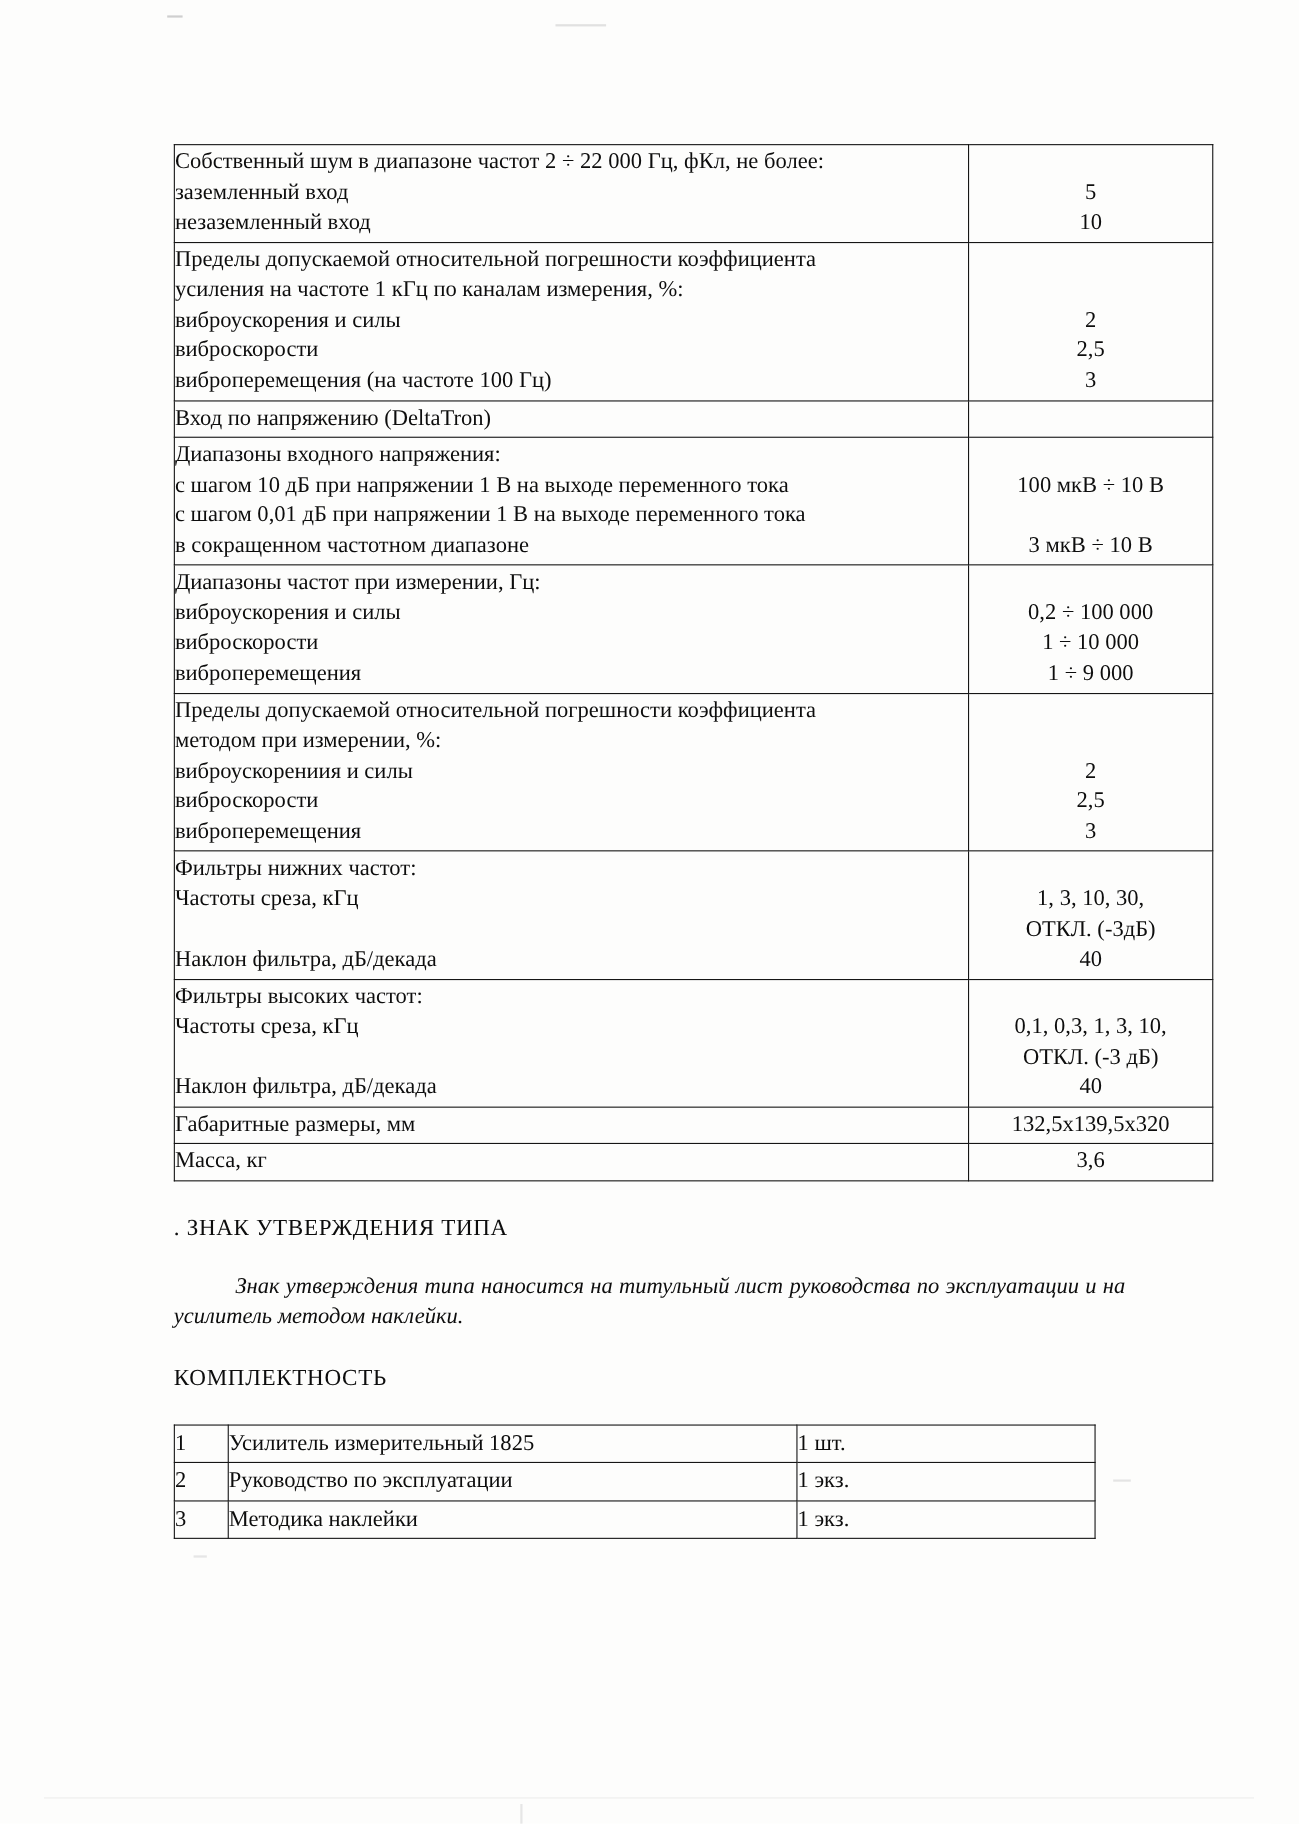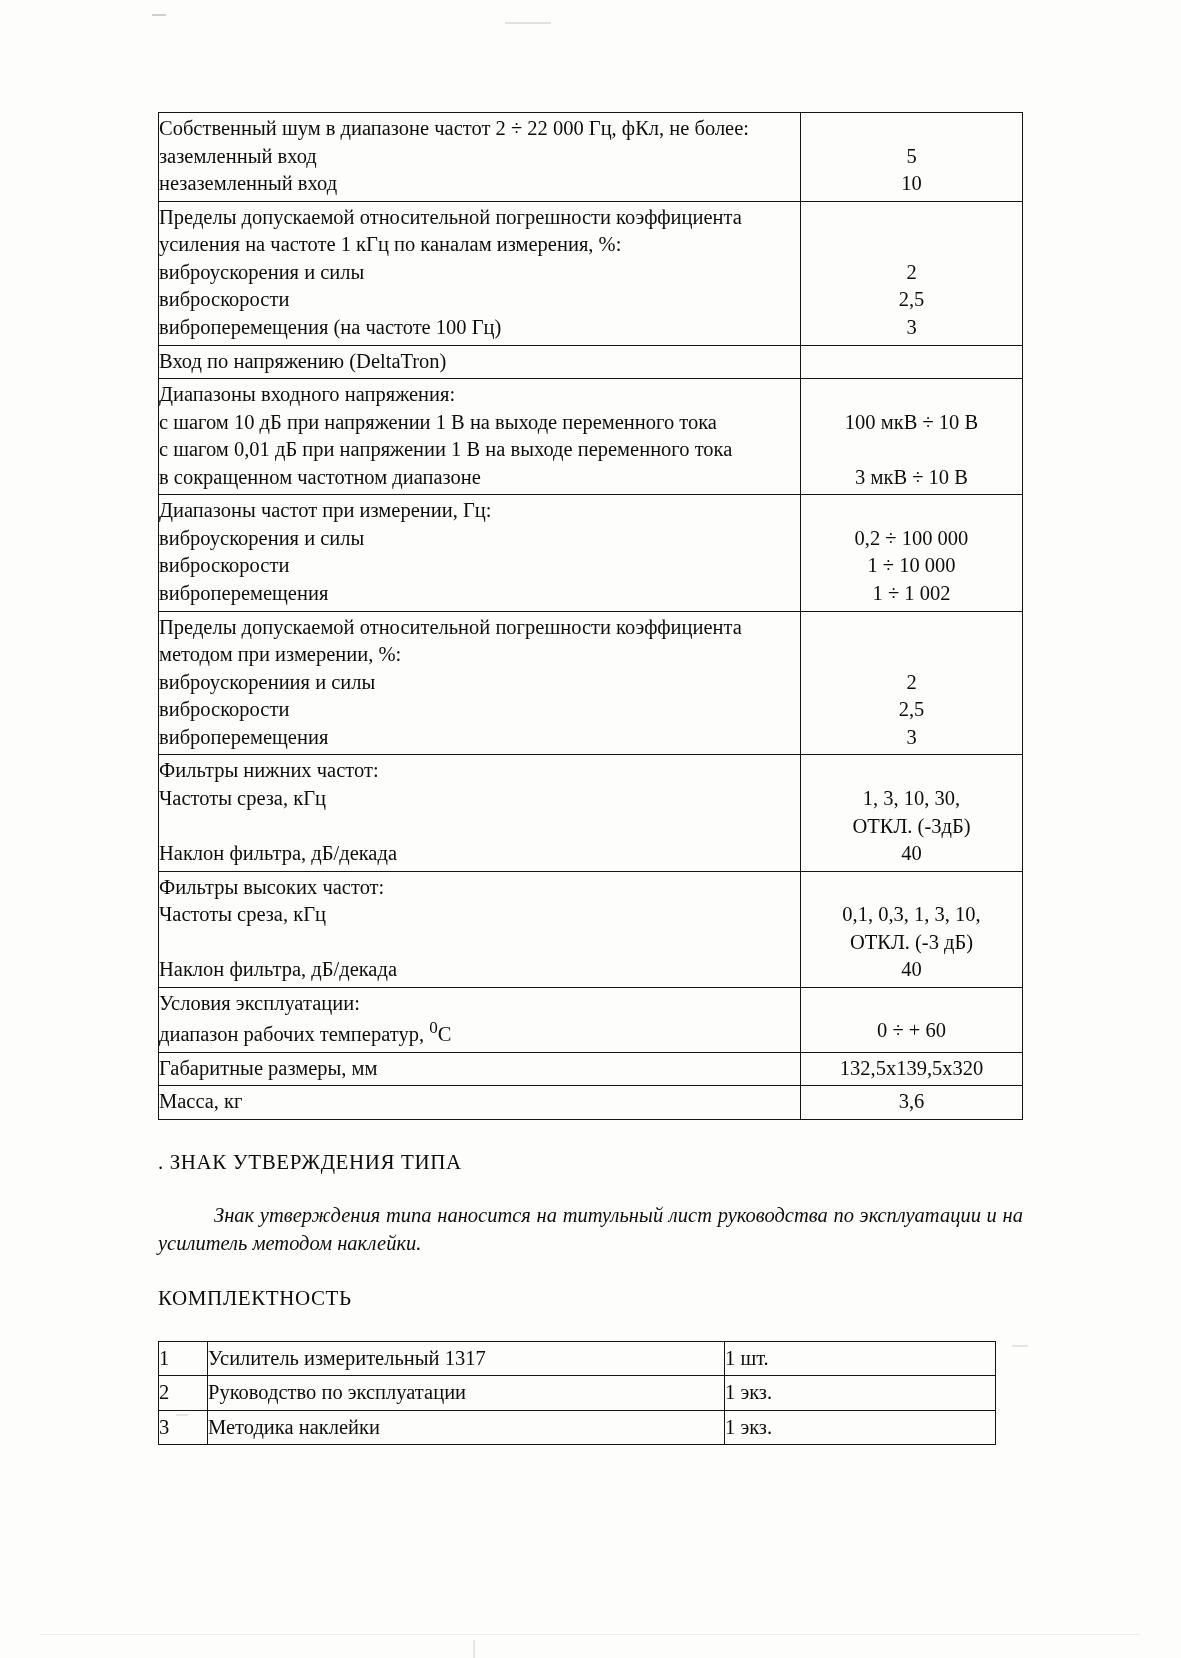--- a/index.html
+++ b/index.html
@@ -34,22 +34,23 @@
   .content {
     position: absolute;
     left: 158px;
     top: 112px;
     width: 865px;
   }
 
   
   table.spec {
     border-collapse: collapse;
-    width: 865px;
+    width: 945px;
     table-layout: fixed;
+    margin-top: 19px;
   }
   table.spec td {
     border: 1.6px solid #151515;
     padding: 2px 0 3px 0;
     vertical-align: top;
     font-size: 20.5px;
     line-height: 1.345;
   }
   td.lbl {
     padding-left: 9px;
@@ -191,21 +192,21 @@
                 <div>виброускорения и силы</div>
                 <div>виброскорости</div>
                 <div>виброперемещения</div>
               </div>
             </td>
             <td class="val">
               <div class="lines">
                 <div>&nbsp;</div>
                 <div>0,2 ÷ 100 000</div>
                 <div>1 ÷ 10 000</div>
-                <div>1 ÷ 1 002</div>
+                <div>1 ÷ 9 000</div>
               </div>
             </td>
           </tr>
           <tr>
             <td class="lbl">
               <div class="lines">
                 <div>Пределы допускаемой относительной погрешности коэффициента</div>
                 <div>методом при измерении, %:</div>
                 <div>виброускорениия и силы</div>
                 <div>виброскорости</div>
@@ -254,34 +255,20 @@
                 <div>&nbsp;</div>
                 <div>0,1, 0,3, 1, 3, 10,</div>
                 <div>ОТКЛ. (-3 дБ)</div>
                 <div>40</div>
               </div>
             </td>
           </tr>
           <tr>
             <td class="lbl">
               <div class="lines">
-                <div>Условия эксплуатации:</div>
-                <div>диапазон рабочих температур, <sup>0</sup>С</div>
-              </div>
-            </td>
-            <td class="val">
-              <div class="lines">
-                <div>&nbsp;</div>
-                <div>0 ÷ + 60</div>
-              </div>
-            </td>
-          </tr>
-          <tr>
-            <td class="lbl">
-              <div class="lines">
                 <div>Габаритные размеры, мм</div>
               </div>
             </td>
             <td class="val">
               <div class="lines">
                 <div>132,5х139,5х320</div>
               </div>
             </td>
           </tr>
           <tr>
@@ -302,21 +289,21 @@
     <p class="heading" id="sec-mark-heading">. ЗНАК УТВЕРЖДЕНИЯ ТИПА</p>
 
     <p class="para">Знак утверждения типа наносится на титульный лист руководства по эксплуатации и на усилитель методом наклейки.</p>
 
     <p class="heading" id="sec-kit-heading">КОМПЛЕКТНОСТЬ</p>
 
     <table class="kit">
       <tbody id="kit-body">
           <tr>
             <td class="kit-num">1</td>
-            <td class="kit-name">Усилитель измерительный 1317</td>
+            <td class="kit-name">Усилитель измерительный 1825</td>
             <td class="kit-qty">1 шт.</td>
           </tr>
           <tr>
             <td class="kit-num">2</td>
             <td class="kit-name">Руководство по эксплуатации</td>
             <td class="kit-qty">1 экз.</td>
           </tr>
           <tr>
             <td class="kit-num">3</td>
             <td class="kit-name">Методика наклейки</td>

